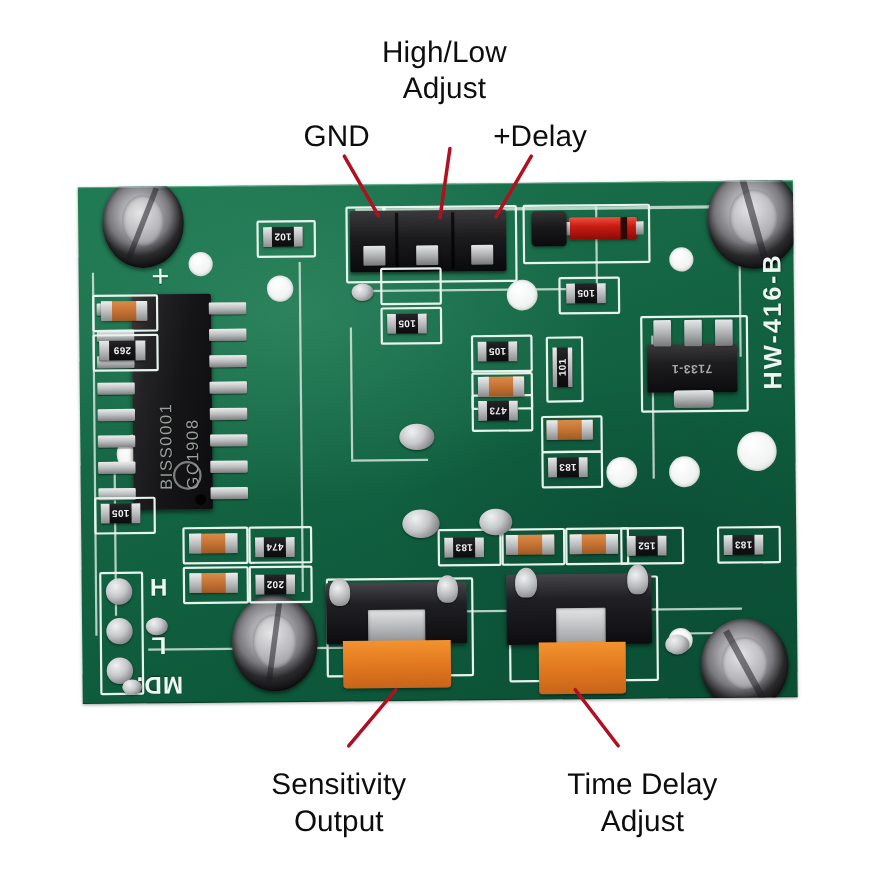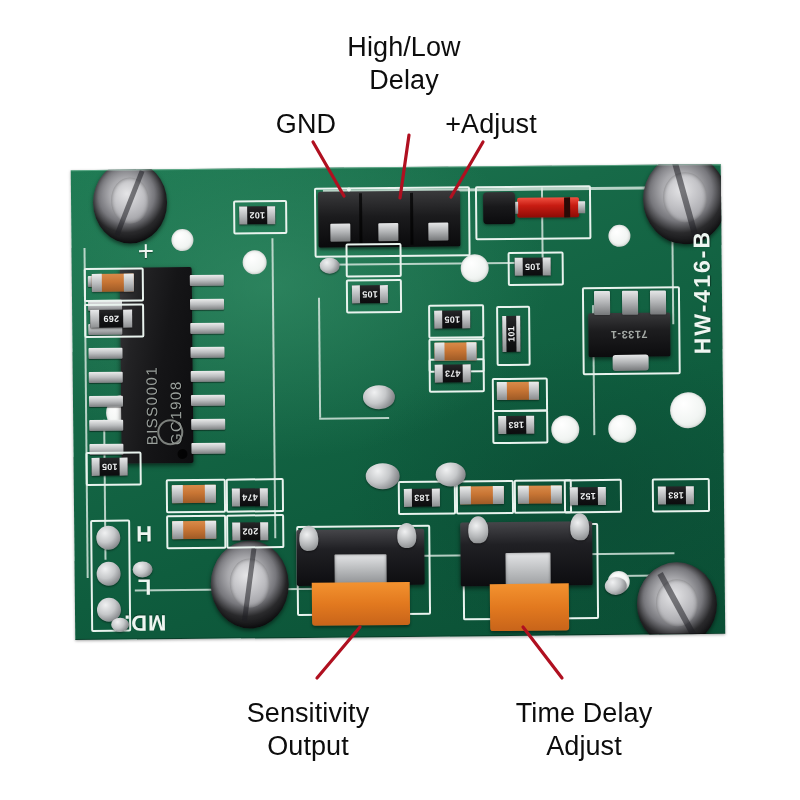--- a/index.html
+++ b/index.html
@@ -534,22 +534,22 @@
         <line x1="313" y1="142" x2="344" y2="196"></line>
         <line x1="409" y1="135" x2="400" y2="198"></line>
         <line x1="483" y1="142" x2="451" y2="197"></line>
         <line x1="317" y1="678" x2="360" y2="627"></line>
         <line x1="562" y1="678" x2="523" y2="627"></line>
       </g>
   </svg>
 
   <div id="anno-holder">
       <div class="anno" style="left: 324px; top: 31px; width: 160px;">High/Low
-Delay</div>
+Adjust</div>
       <div class="anno" style="left: 267px; top: 108px; width: 78px;">GND</div>
-      <div class="anno" style="left: 432px; top: 108px; width: 118px;">+Adjust</div>
+      <div class="anno" style="left: 432px; top: 108px; width: 118px;">+Delay</div>
       <div class="anno" style="left: 233px; top: 697px; width: 150px;">Sensitivity
 Output</div>
       <div class="anno" style="left: 503px; top: 697px; width: 162px;">Time Delay
 Adjust</div>
     </div>
 
 </div>
 
 </body></html>

